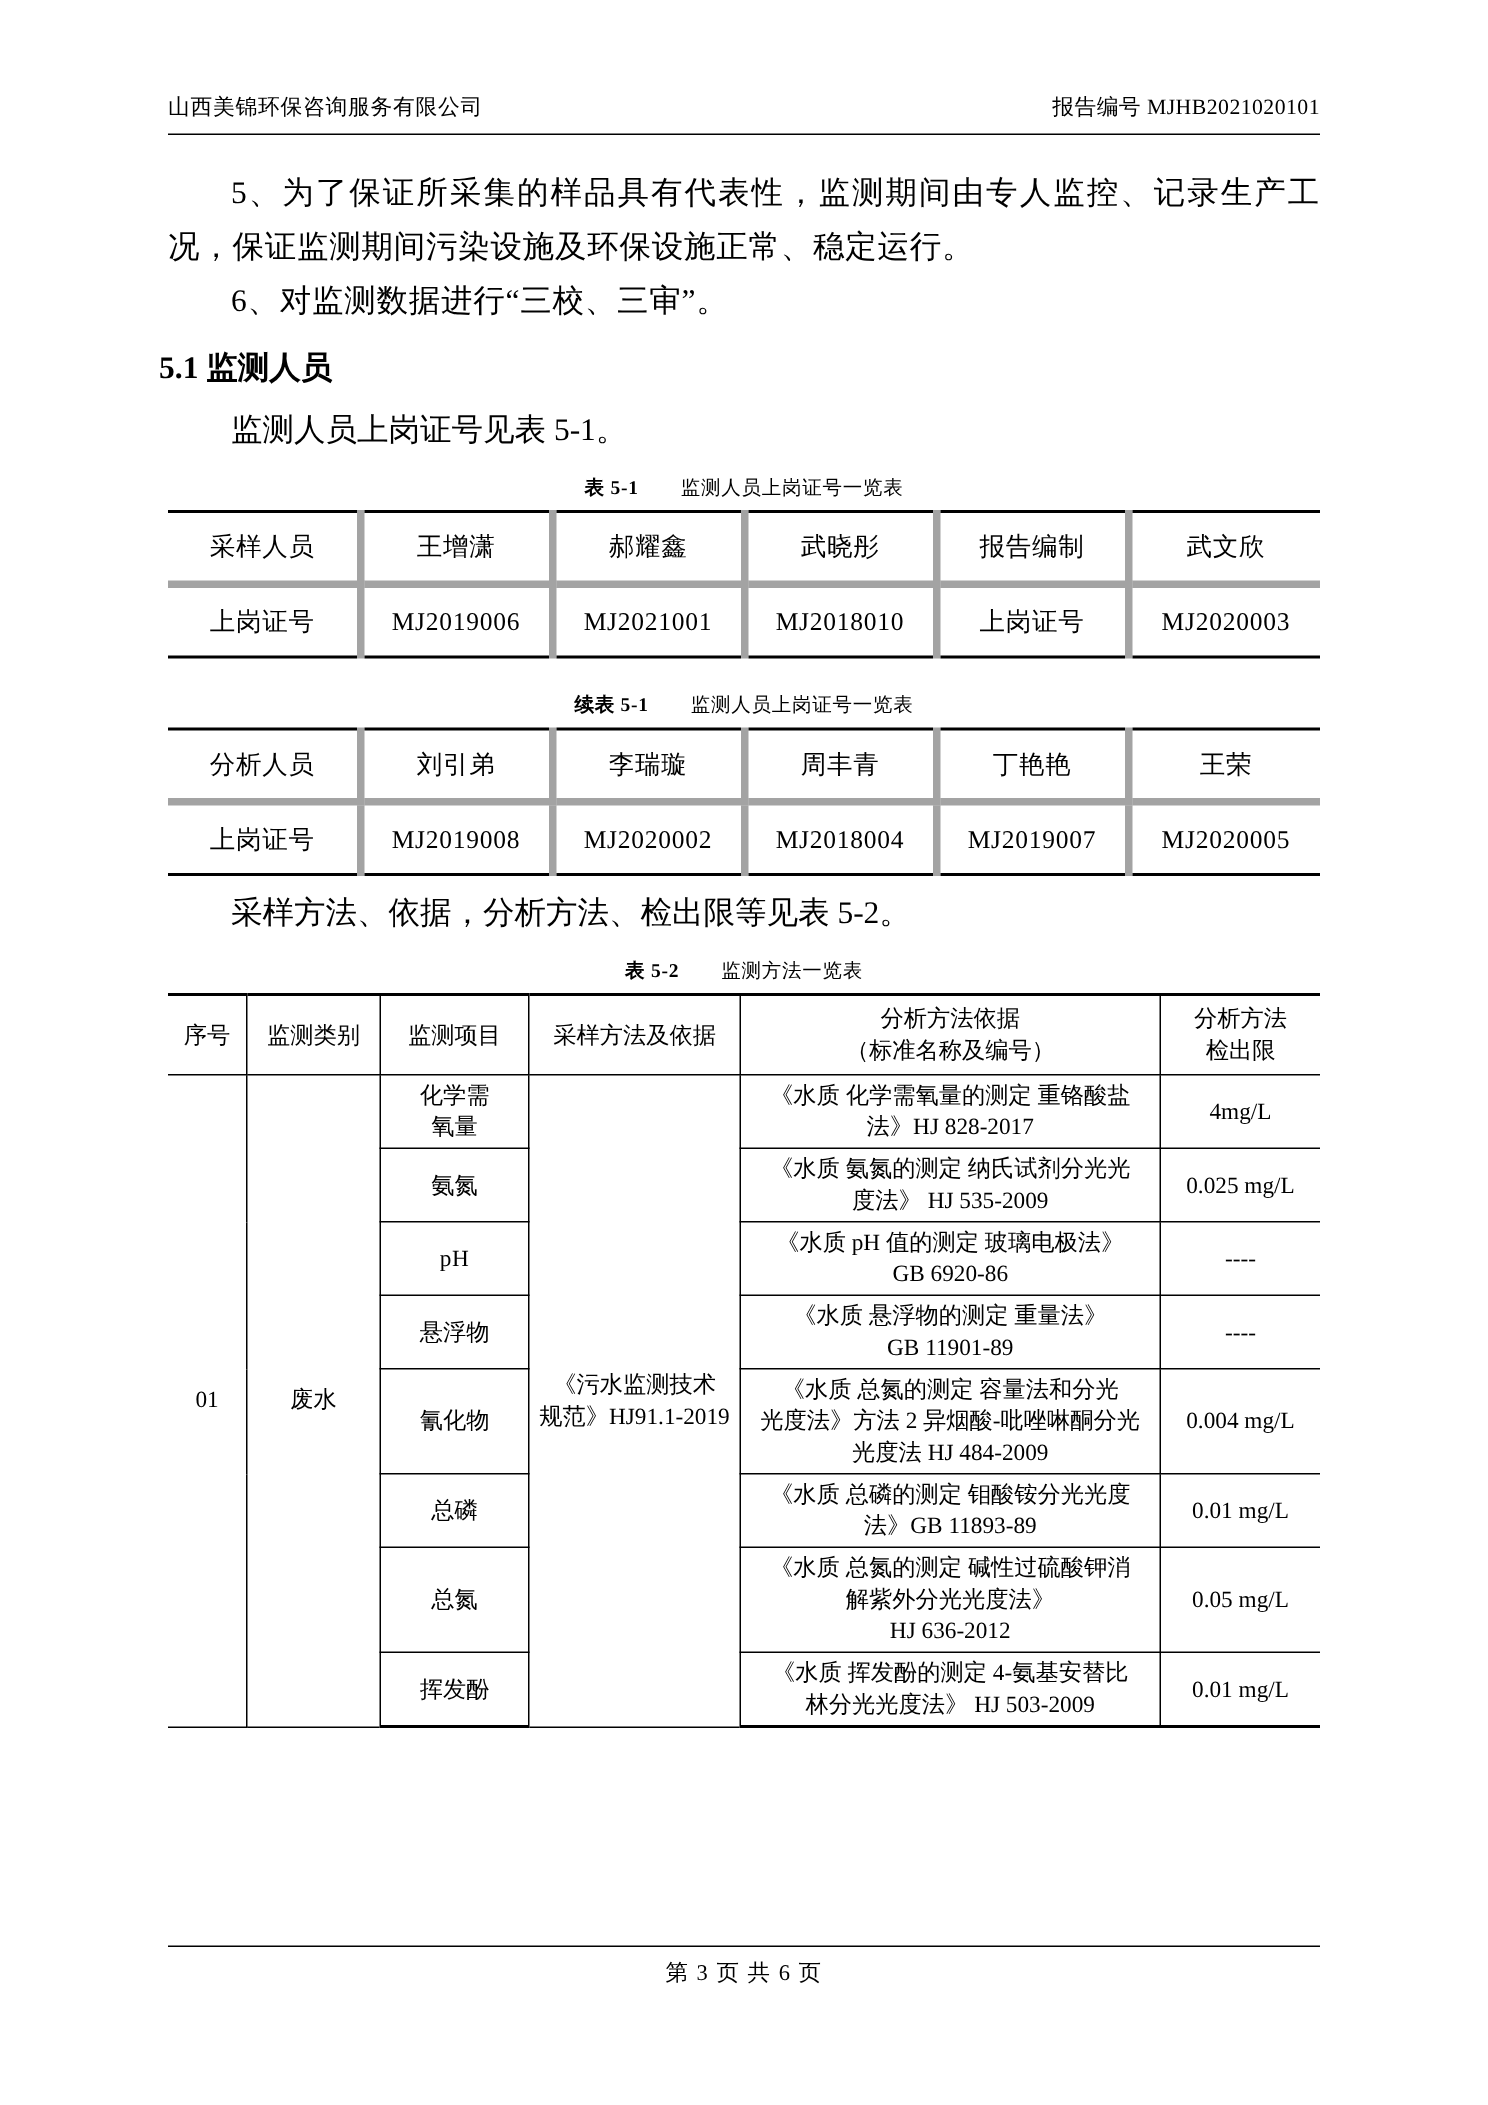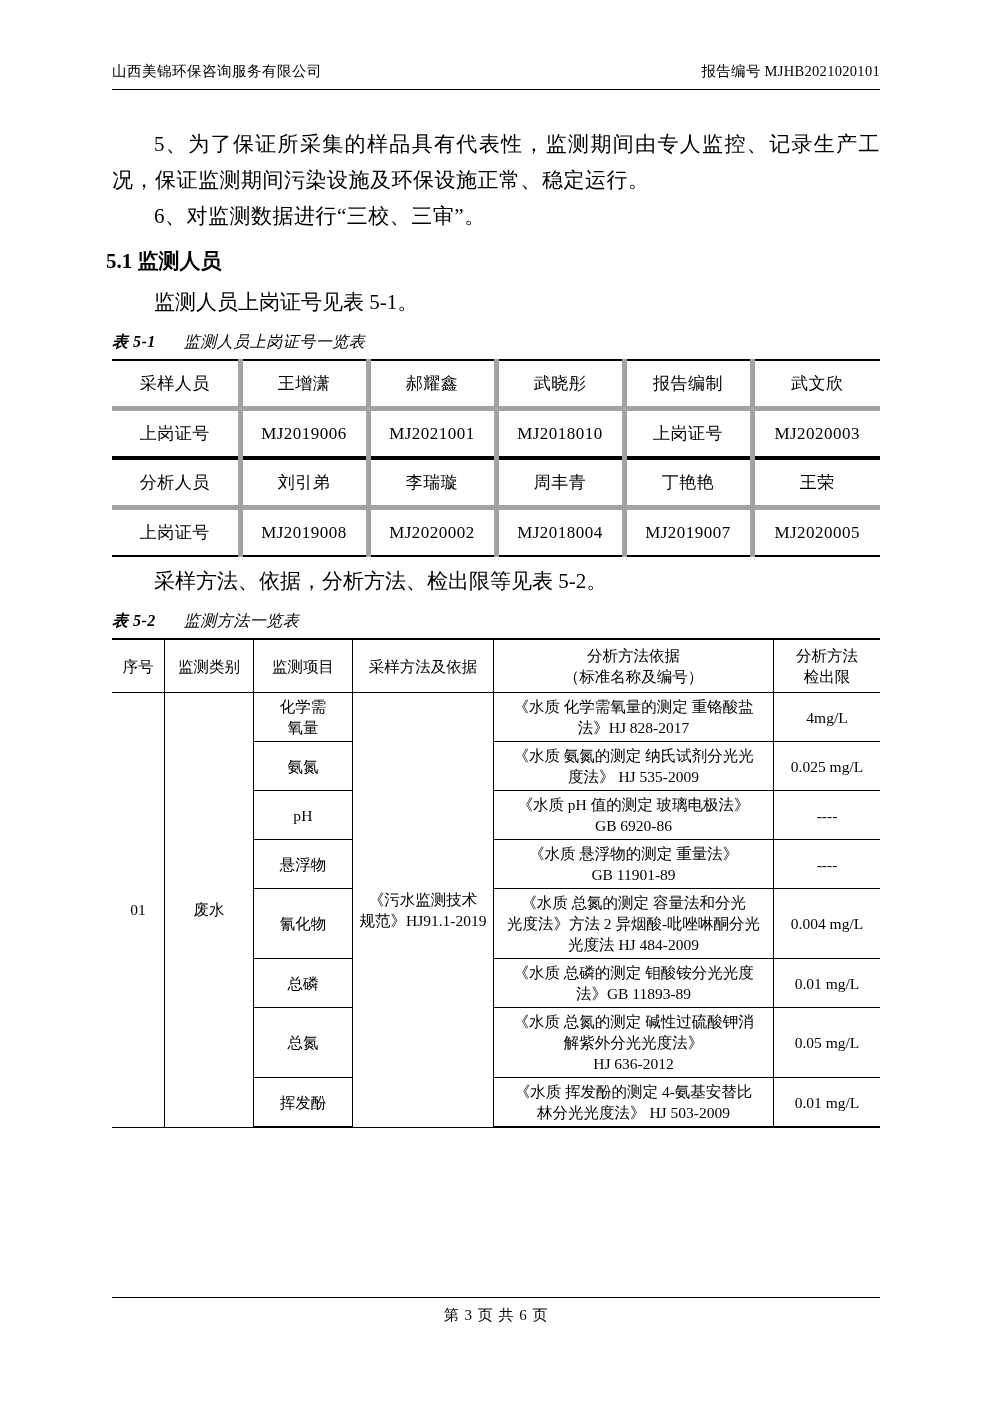--- a/index.html
+++ b/index.html
@@ -43,43 +43,42 @@
   
   .para {
     font-size: 21px;
     line-height: 36px;
     text-align: justify;
     margin: 0;
     text-indent: 42px;
     letter-spacing: 0.5px;
   }
   .para-first {
-    margin-top: 36px;
+    margin-top: 20px;
   }
   .section-head {
     font-size: 21px;
     font-weight: bold;
     margin: 10px 0 0 -6px;
     line-height: 34px;
   }
   .section-head .num {
     font-family: "Liberation Serif", serif;
   }
   .lead {
     font-size: 21px;
     line-height: 36px;
     text-indent: 42px;
     margin: 6px 0 0 0;
   }
   .table-caption {
-    text-align: left;
-    font-size: 16px;
+    text-align: center;
+    font-size: 13px;
     margin: 12px 0 6px 0;
     letter-spacing: 0.5px;
-    font-style: italic;
   }
   .table-caption .cap-num {
     font-weight: bold;
   }
   .table-caption .cap-gap {
     display: inline-block;
     width: 28px;
   }
   
   table.person {
@@ -209,20 +208,23 @@
       <td>上岗证号</td>
       <td class="ascii">MJ2019006</td>
       <td class="ascii">MJ2021001</td>
       <td class="ascii">MJ2018010</td>
       <td>上岗证号</td>
       <td class="ascii">MJ2020003</td>
     </tr>
   </tbody>
     </table>
 
+  <div class="table-caption" style="margin-top:22px;">
+    <span class="cap-num">续表 5-1</span><span class="cap-gap"></span><span>监测人员上岗证号一览表</span>
+  </div>
 
   <table class="person">
     <tbody>
         <tr>
       <td>分析人员</td>
       <td>刘引弟</td>
       <td>李瑞璇</td>
       <td>周丰青</td>
       <td>丁艳艳</td>
       <td>王荣</td>

